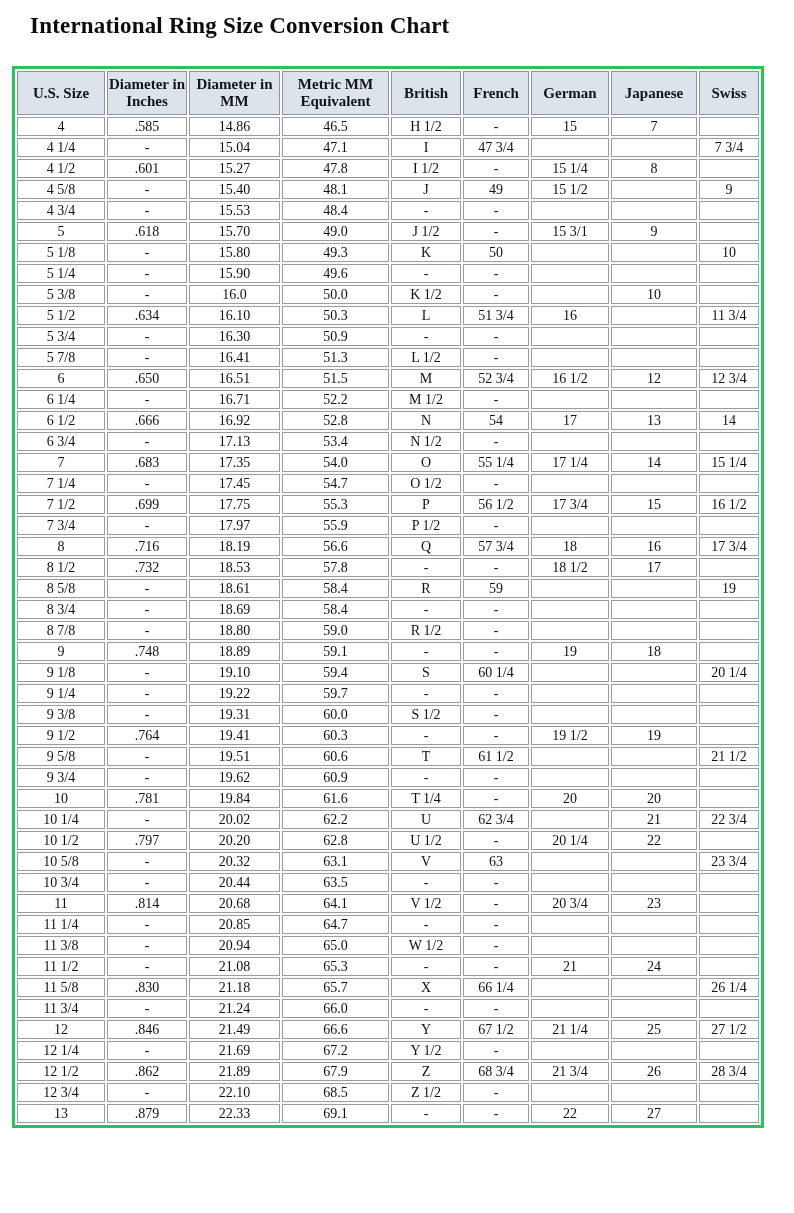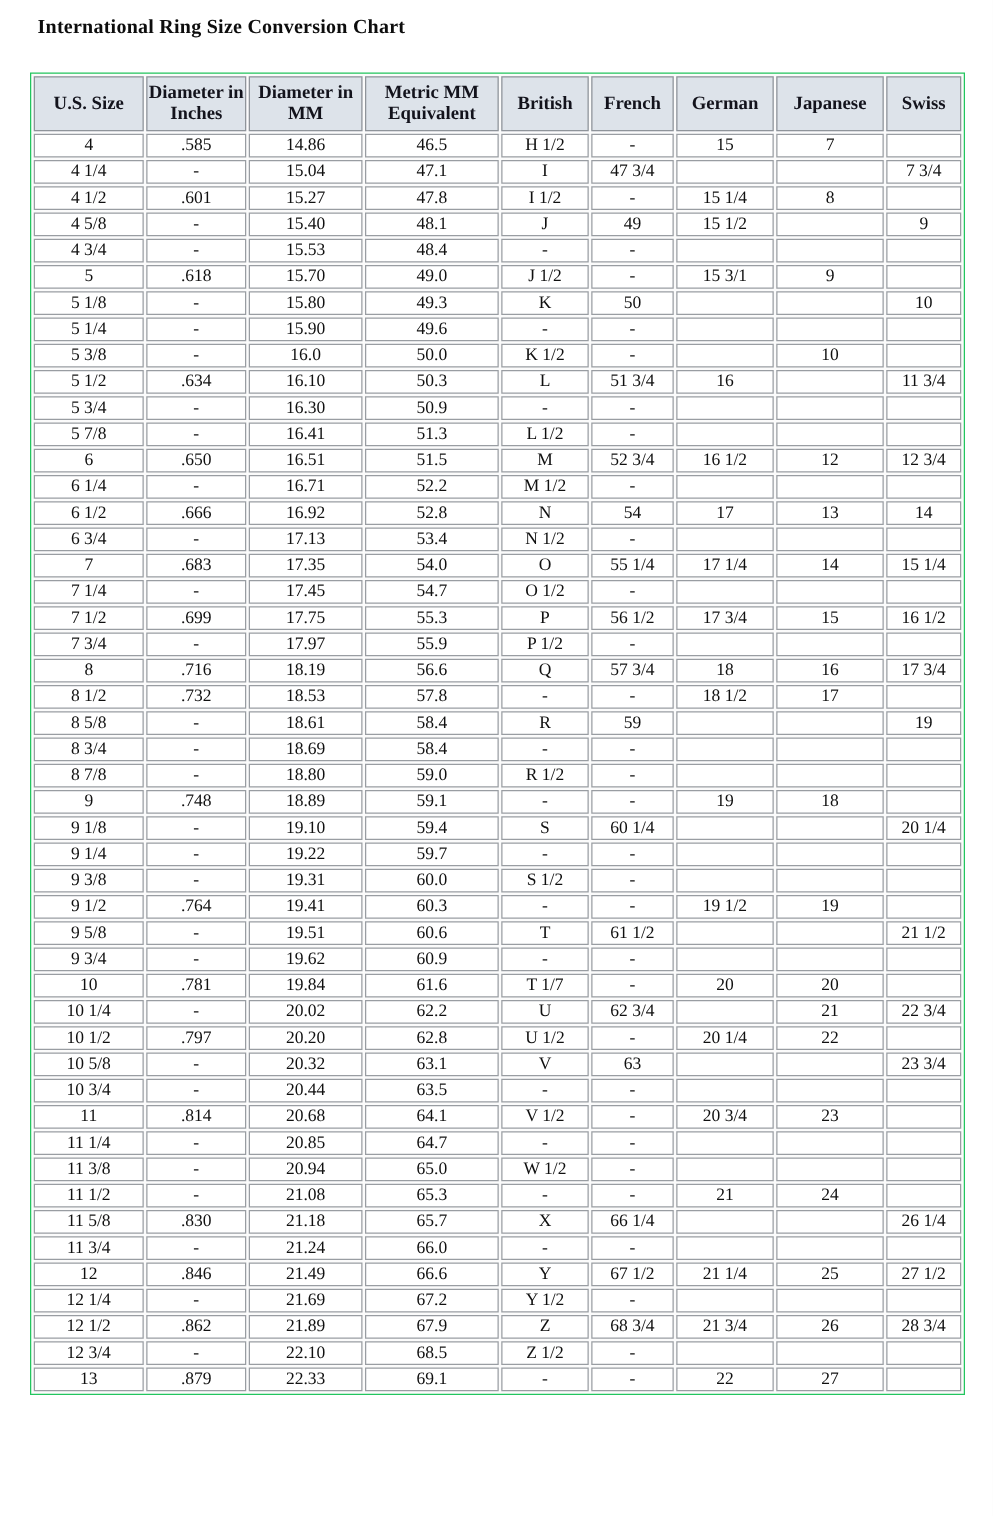--- a/index.html
+++ b/index.html
@@ -11,34 +11,34 @@
     color: #000;
   }
   .page {
     width: 794px;
     min-height: 1213px;
     background: #ffffff;
     box-sizing: border-box;
   }
   .title {
     font-family: "Liberation Serif", serif;
-    font-size: 16px;
+    font-size: 23px;
     font-weight: bold;
     color: #0d0d0d;
     margin: 0;
     padding: 13px 0 0 30px;
     letter-spacing: 0.2px;
   }
   table.ring-table {
-    margin: 27px 0 0 24px;
+    margin: 27px 0 0 12px;
     width: 746px;
     table-layout: fixed;
     border-collapse: separate;
     border-spacing: 2px;
-    border: 1px solid #22c55e;
+    border: 3px solid #22c55e;
     background: #fbfbfb;
   }
   table.ring-table th {
     background: #dde3ea;
     border: 1px solid #8f949a;
     font-size: 15px;
     font-weight: bold;
     color: #13131c;
     text-align: center;
     vertical-align: middle;
@@ -441,21 +441,21 @@
           <td>-</td>
           <td></td>
           <td></td>
           <td></td>
         </tr>
         <tr>
           <td>10</td>
           <td>.781</td>
           <td>19.84</td>
           <td>61.6</td>
-          <td>T 1/7</td>
+          <td>T 1/4</td>
           <td>-</td>
           <td>20</td>
           <td>20</td>
           <td></td>
         </tr>
         <tr>
           <td>10 1/4</td>
           <td>-</td>
           <td>20.02</td>
           <td>62.2</td>

